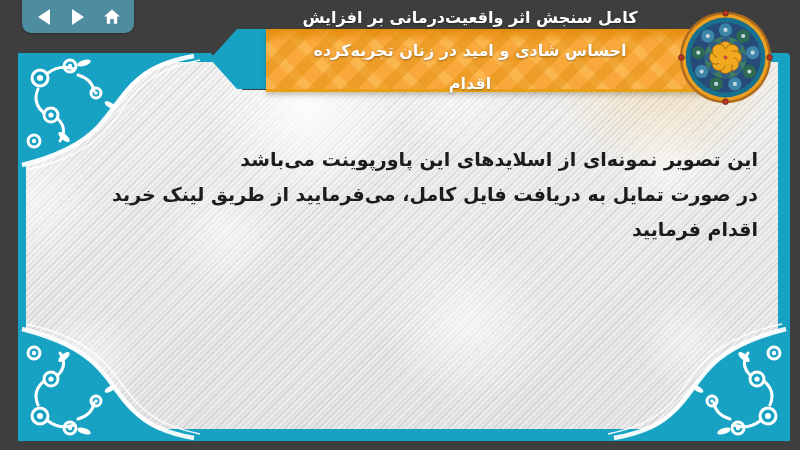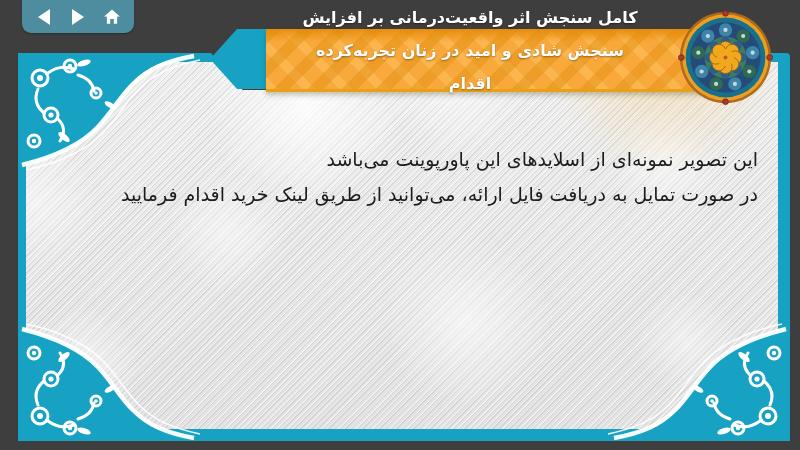--- a/index.html
+++ b/index.html
@@ -69,21 +69,21 @@
     font-size:16px;line-height:33px;
     text-shadow:0 1px 2px rgba(0,0,0,.38);
     z-index:6;
   }
   
   .mandala{position:absolute;left:678px;top:10px;width:95px;height:95px;z-index:7;}
   
   .body-text{
     position:absolute;top:142px;right:42px;width:690px;
     direction:rtl;text-align:right;
-    color:#1c1c1c;font-weight:normal;font-size:19px;line-height:35px;
+    color:#1c1c1c;font-weight:bold;font-size:19px;line-height:35px;
     z-index:3;
   }
   .z2{z-index:2;} .z4{z-index:4;} .z5{z-index:5;}
   svg{display:block;}
 </style>
 </head>
 <body>
 
 <svg width="0" height="0" style="position:absolute" aria-hidden="true">
   <symbol id="corner-orn" viewBox="0 0 185 118">
@@ -126,21 +126,21 @@
 <svg class="corner br z4" viewBox="0 0 185 118">
     <use href="#corner-orn"></use>
   </svg>
 
 <div class="banner-wedge z4"></div>
 <div class="banner-ribbon z5"></div>
 <div class="banner z5"></div>
 
 <div class="title">
   <div>کامل سنجش اثر واقعیت‌درمانی بر افزایش</div>
-  <div>سنجش شادی و امید در زنان تجربه‌کرده</div>
+  <div>احساس شادی و امید در زنان تجربه‌کرده</div>
   <div>اقدام</div>
 </div>
 
 <svg class="mandala" viewBox="0 0 100 100">
   <circle cx="50" cy="50" r="48" fill="#b06a1e"></circle>
   <circle cx="50" cy="50" r="45.5" fill="#eda020"></circle>
   <g stroke="#5f2d10" stroke-width="0.8" fill="#b5352a">
     <circle cx="50" cy="3.5" r="3"></circle>
       <circle cx="96.5" cy="50" r="3"></circle>
     <circle cx="50" cy="96.5" r="3"></circle>
@@ -208,14 +208,14 @@
   </button>
   <button class="nav-btn" aria-label="home">
     <svg width="20" height="20" viewBox="0 0 24 24">
       <path fill="#ffffff" fill-rule="evenodd" d="M12,3 L2.5,11.5 H5.8 V20 H18.2 V11.5 H21.5 Z M9.8,20 V14.4 H14.2 V20 Z"></path>
     </svg>
   </button>
 </div>
 
 <div class="body-text">
   <div>این تصویر نمونه‌ای از اسلایدهای این پاورپوینت می‌باشد</div>
-  <div>در صورت تمایل به دریافت فایل ارائه، می‌توانید از طریق لینک خرید اقدام فرمایید</div>
+  <div>در صورت تمایل به دریافت فایل کامل، می‌فرمایید از طریق لینک خرید اقدام فرمایید</div>
 </div>
 
 </body></html>

